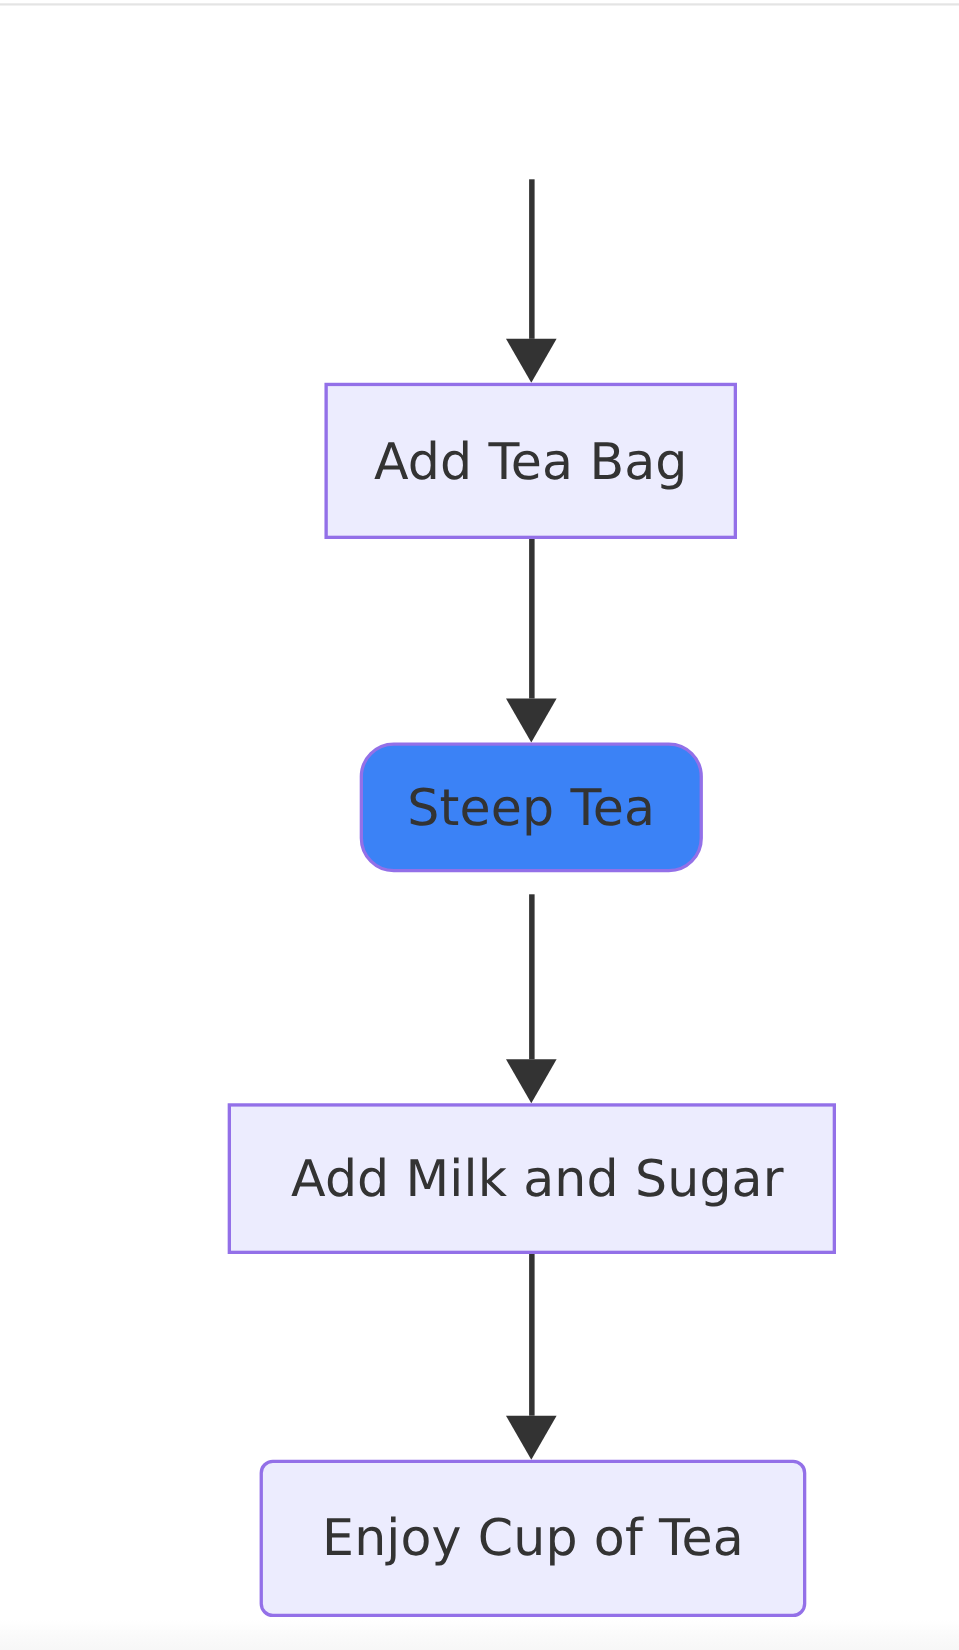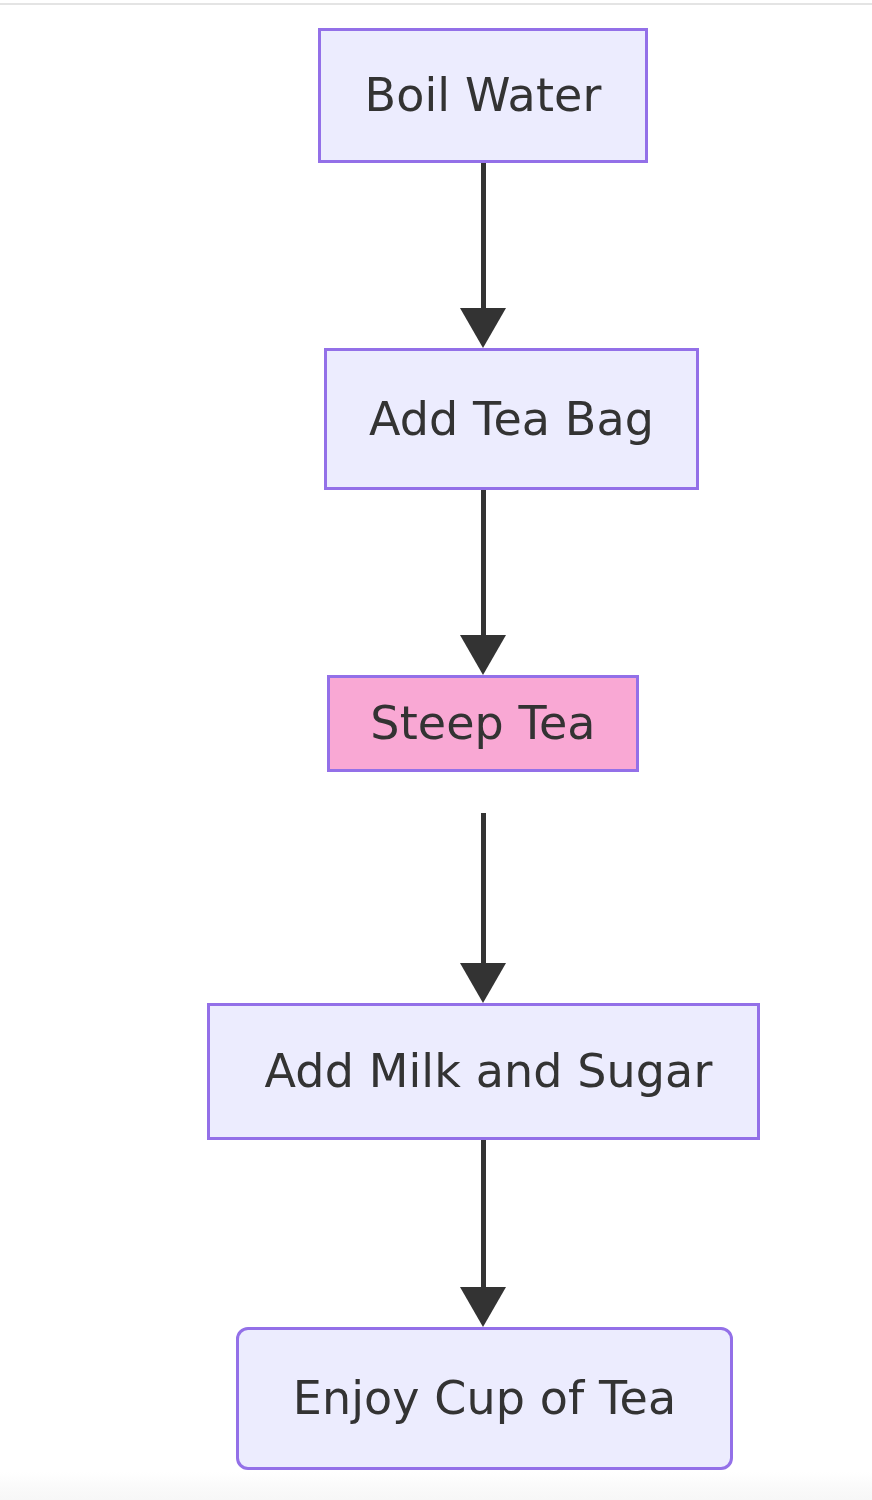--- a/index.html
+++ b/index.html
@@ -104,29 +104,26 @@
       </div>
     <div class="edge" id="edge-2" style="left: 460px; top: 813px; width: 46px; height: 190px;">
         <div class="edge-line" style="left: 20.5px; top: 0px; height: 150px; background: rgb(51, 51, 51);"></div>
         <div class="edge-head" style="left: 0px; top: 150px; border-top-color: rgb(51, 51, 51);"></div>
       </div>
     <div class="edge" id="edge-3" style="left: 460px; top: 1140px; width: 46px; height: 187px;">
         <div class="edge-line" style="left: 20.5px; top: 0px; height: 147px; background: rgb(51, 51, 51);"></div>
         <div class="edge-head" style="left: 0px; top: 147px; border-top-color: rgb(51, 51, 51);"></div>
       </div>
 
-    <div class="node" id="node-0" style="left: 318px; top: 28px; width: 330px; height: 135px; background: rgb(236, 236, 254); border-color: rgb(147, 112, 232);">
-      <span class="node-label">Boil Water</span>
-    </div>
 
-    <div class="node" id="node-1" style="left: 295px; top: 348px; width: 375px; height: 142px; background: rgb(236, 236, 254); border-color: rgb(147, 112, 232); margin-left: 29px;">
+    <div class="node" id="node-1" style="left: 295px; top: 348px; width: 375px; height: 142px; background: rgb(236, 236, 254); border-color: rgb(147, 112, 232);">
       <span class="node-label">Add Tea Bag</span>
     </div>
 
-    <div class="node" id="node-2" style="left: 327px; top: 675px; width: 312px; height: 97px; background: #f9a8d4; border-color: rgb(147, 112, 232);">
+    <div class="node" id="node-2" style="left: 327px; top: 675px; width: 312px; height: 118px; background: #3b82f6; border-color: rgb(147, 112, 232); border-radius: 31px;">
       <span class="node-label">Steep Tea</span>
     </div>
 
     <div class="node" id="node-3" style="left: 207px; top: 1003px; width: 553px; height: 137px; background: rgb(236, 236, 254); border-color: rgb(147, 112, 232); padding-left: 10px;">
       <span class="node-label">Add Milk and Sugar</span>
     </div>
 
     <div class="node" id="node-4" style="left: 236px; top: 1327px; width: 497px; height: 143px; background: rgb(236, 236, 254); border-color: rgb(147, 112, 232); border-radius: 12px;">
       <span class="node-label">Enjoy Cup of Tea</span>
     </div>

